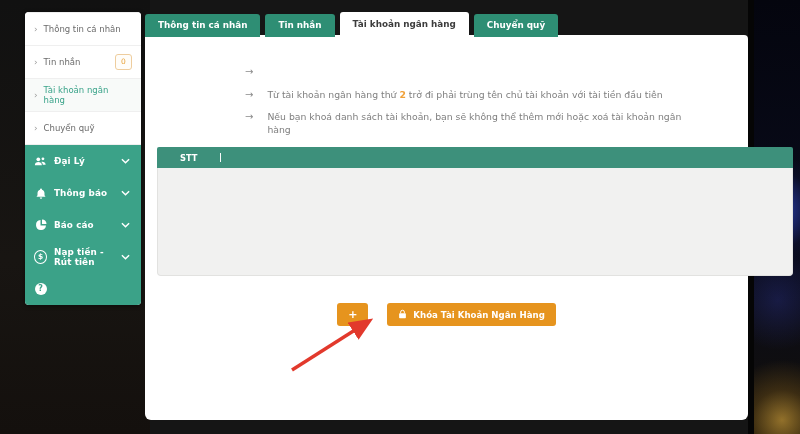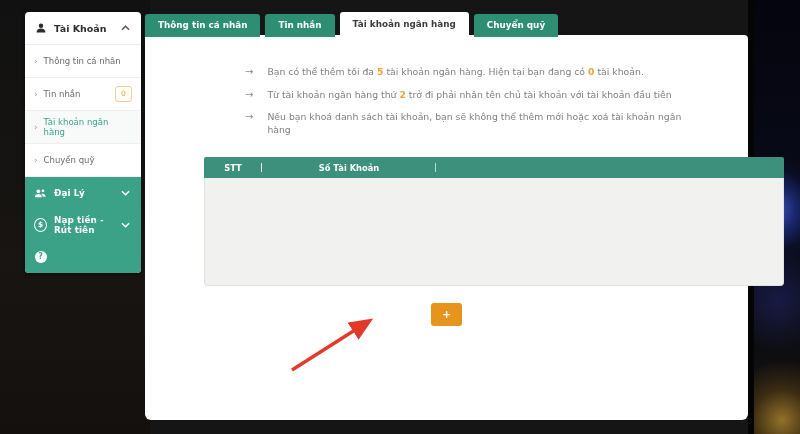--- a/index.html
+++ b/index.html
@@ -49,21 +49,21 @@
 
   
   .panel{position:absolute;left:145px;top:35px;width:603px;height:385px;background:#fff;
          border-radius:0 4px 6px 6px;z-index:2;}
   .notes{position:absolute;left:100px;top:30px;width:440px;}
   .note{display:flex;gap:14px;margin-bottom:8px;}
   .note .arr{color:#8a8a8a;font-size:10px;line-height:1.45;}
   .note .txt{font-size:9.3px;color:#7f7f7f;line-height:1.45;margin:0;}
   .hl{color:#f0a13a;font-weight:bold;}
 
-  .table{position:absolute;left:12px;top:122px;width:580px;margin-left:47px;}
+  .table{position:absolute;left:12px;top:112px;width:636px;}
   .thead{display:flex;align-items:center;height:21px;background:#3d907b;
          border-radius:2px 2px 0 0;color:#fff;}
   .th{font-size:8.3px;font-weight:bold;text-align:center;}
   .th.c0{width:10%;} .th.c1{width:30%;} .th.c2{width:30%;} .th.c3{width:30%;}
   .vsep{width:1px;height:9px;background:rgba(255,255,255,.65);margin-left:-1px;}
   .tbody{height:107px;background:#f1f1f0;border:1px solid #e2e2e0;border-top:none;
          border-radius:0 0 4px 4px;}
 
   .btn-row{position:absolute;left:0;top:268px;width:100%;display:flex;justify-content:center;gap:19px;}
   .btn{height:23px;display:flex;align-items:center;gap:6px;padding:0 11px;background:#e6941e;
@@ -75,34 +75,20 @@
   .pointer{position:absolute;left:278px;top:312px;width:110px;height:66px;z-index:6;pointer-events:none;}
 </style>
 </head>
 <body>
 
 <div class="stage">
   <div class="bg-left"></div>
   <div class="bg-photo"></div>
 
   <aside class="sidebar">
-    <div class="sb-header">
-      <span class="icon13">
-        <svg width="12" height="12" viewBox="0 0 24 24">
-            <circle cx="12" cy="7.5" r="4.5" fill="#2d2d2d"></circle>
-            <path d="M3 21c0-5 4-8 9-8s9 3 9 8z" fill="#2d2d2d"></path>
-          </svg>
-      </span>
-      <span class="lbl">Tài Khoản</span>
-      <span class="icon13">
-        <svg width="9" height="6" viewBox="0 0 10 6">
-            <polyline points="1,5 5,1 9,5" fill="none" stroke="#555" stroke-width="1.6"></polyline>
-          </svg>
-      </span>
-    </div>
 
     <div class="sb-sub">
       <div class="sb-subitem">
         <span class="chev">›</span>
         <span class="lbl">Thông tin cá nhân</span>
       </div>
       <div class="sb-subitem">
         <span class="chev">›</span>
         <span class="lbl">Tin nhắn</span>
         <span class="badge">0</span>
@@ -121,20 +107,48 @@
       <div class="sb-menuitem">
         <span class="icon13">
           <svg width="13" height="13" viewBox="0 0 24 24" fill="#fff">
               <circle cx="8" cy="8" r="3.4"></circle>
               <circle cx="16.5" cy="7" r="2.6"></circle>
               <path d="M1.5 19c0-3.8 3-6 6.5-6s6.5 2.2 6.5 6z"></path>
               <path d="M15.5 12.6c3 0 6 1.8 6 5.4h-5.2c-.3-2.3-1.4-4-3-5 .6-.3 1.4-.4 2.2-.4z"></path>
             </svg>
         </span>
         <span class="lbl">Đại Lý</span>
+        <span class="icon13">
+          <svg width="9" height="6" viewBox="0 0 10 6">
+              <polyline points="1,1 5,5 9,1" fill="none" stroke="#fff" stroke-width="1.6"></polyline>
+            </svg>
+        </span>
+      </div>
+      <div class="sb-menuitem">
+        <span class="icon13">
+          <svg width="12" height="13" viewBox="0 0 24 24" fill="#fff">
+              <path d="M12 2a2 2 0 0 1 2 2v.5c3 .9 5 3.5 5 6.8v4.2l2 3H3l2-3v-4.2c0-3.3 2-5.9 5-6.8V4a2 2 0 0 1 2-2z"></path>
+              <path d="M9.5 20a2.5 2.5 0 0 0 5 0z"></path>
+            </svg>
+        </span>
+        <span class="lbl">Thông báo</span>
+        <span class="icon13">
+          <svg width="9" height="6" viewBox="0 0 10 6">
+              <polyline points="1,1 5,5 9,1" fill="none" stroke="#fff" stroke-width="1.6"></polyline>
+            </svg>
+        </span>
+      </div>
+      <div class="sb-menuitem">
+        <span class="icon13">
+          <svg width="12" height="12" viewBox="0 0 24 24" fill="#fff">
+              <path d="M11 2a10 10 0 1 0 11 11H11z"></path>
+              <path d="M14 1a9.5 9.5 0 0 1 9 9h-9z"></path>
+            </svg>
+        </span>
+        <span class="lbl">Báo cáo</span>
         <span class="icon13">
           <svg width="9" height="6" viewBox="0 0 10 6">
               <polyline points="1,1 5,5 9,1" fill="none" stroke="#fff" stroke-width="1.6"></polyline>
             </svg>
         </span>
       </div>
       <div class="sb-menuitem">
         <span class="icon13">
           <span class="circle-glyph">$</span>
         </span>
@@ -158,46 +172,53 @@
     <div class="tab">Tin nhắn</div>
     <div class="tab active">Tài khoản ngân hàng</div>
     <div class="tab">Chuyển quỹ</div>
   </nav>
 
   <main class="panel">
 
     <div class="notes">
       <div class="note">
         <span class="arr">→</span>
-        <p class="txt"><span>Bạn có thể thêm tối đa </span><span class="hl">5</span><span> tài khoản ngân hàng. Hiện tại bạn đang có </span><span class="hl">0</span><span> tài khoản.</span></p>
       </div>
       <div class="note">
         <span class="arr">→</span>
-        <p class="txt"><span>Từ tài khoản ngân hàng thứ </span><span class="hl">2</span><span> trở đi phải nhân tên chủ tài khoản với tài khoản đầu tiên</span><span class="hl"></span><span></span></p>
+        <p class="txt"><span>Từ tài khoản ngân hàng thứ </span><span class="hl">2</span><span> trở đi phải trùng tên chủ tài khoản với tài tiền đầu tiên</span><span class="hl"></span><span></span></p>
       </div>
       <div class="note">
         <span class="arr">→</span>
         <p class="txt"><span>Nếu bạn khoá danh sách tài khoản, bạn sẽ không thể thêm mới hoặc xoá tài khoản ngân hàng</span><span class="hl"></span><span></span><span class="hl"></span><span></span></p>
       </div>
     </div>
 
     <div class="table">
       <div class="thead">
         <div class="th c0">STT</div>
         <span class="vsep"></span>
         <span class="vsep"></span>
-        <div class="th c2">Số Tài Khoản</div>
         <span class="vsep"></span>
       </div>
       <div class="tbody"></div>
     </div>
 
     <div class="btn-row">
       <button class="btn">
         <span class="plus">+</span>
+      </button>
+      <button class="btn">
+        <span>
+          <svg width="9" height="10" viewBox="0 0 24 26">
+              <rect x="3" y="11" width="18" height="13" rx="2" fill="#fff"></rect>
+              <path d="M7 11V8a5 5 0 0 1 10 0v3" fill="none" stroke="#fff" stroke-width="2.6"></path>
+            </svg>
+        </span>
+        <span>Khóa Tài Khoản Ngân Hàng</span>
       </button>
     </div>
   </main>
 
   <svg class="pointer" viewBox="0 0 110 66">
     <defs>
       <marker id="ah" markerWidth="7" markerHeight="7" refX="4.5" refY="3" orient="auto">
         <polygon points="0,0 7,3 0,6" fill="#e2392c"></polygon>
       </marker>
     </defs>

